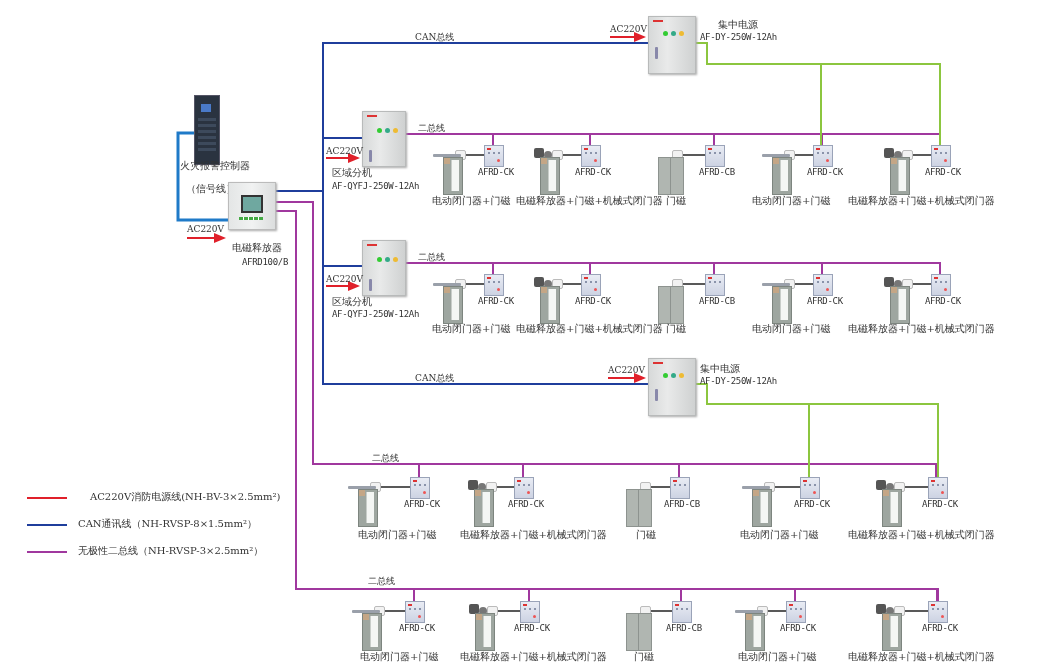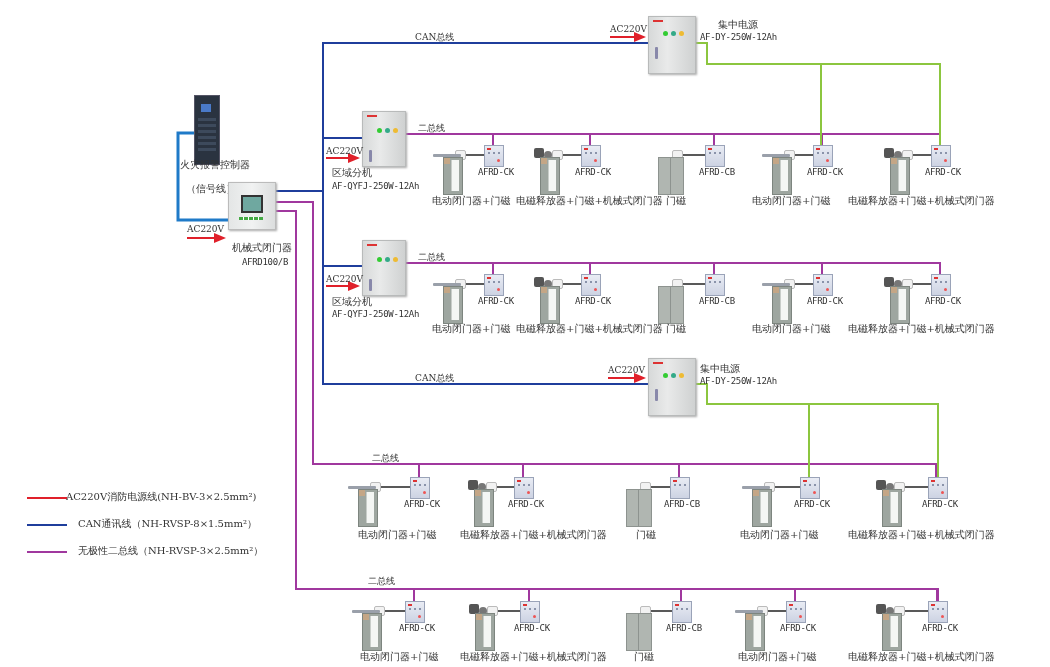--- a/index.html
+++ b/index.html
@@ -116,29 +116,29 @@
 
 <div class="rack" style="left:194px;top:95px;width:24px;height:68px;">
   <div class="scr"></div>
   <div class="row" style="top:22px"></div>
     <div class="row" style="top:28px"></div>
     <div class="row" style="top:34px"></div>
   <div class="row" style="top:40px"></div>
     <div class="row" style="top:46px"></div>
     <div class="row" style="top:52px"></div>
 </div>
-<div class="lbl" style="left:180px;top:160px;font-family:Liberation Mono, monospace;">火灾报警控制器</div>
+<div class="lbl" style="left:180px;top:160px;">火灾报警控制器</div>
 <div class="lbl" style="left:186px;top:183px;">（信号线）</div>
 
 <div class="ctrl" style="left:228px;top:182px;width:46px;height:46px;">
   <div class="screen"></div>
     <div class="keys"></div>
 </div>
 <div class="lbl sm" style="left:187px;top:223px;">AC220V</div>
-<div class="lbl" style="left:232px;top:242px;">机械式闭门器</div>
+<div class="lbl" style="left:232px;top:242px;">电磁释放器</div>
 <div class="lbl mono" style="left:242px;top:256px;">AFRD100/B</div>
 
 <div class="lbl sm" style="left:415px;top:31px;">CAN总线</div>
 <div class="lbl sm" style="left:415px;top:372px;">CAN总线</div>
 
 <div class="cabinet" style="left:648px;top:16px;width:46px;height:56px;">
   <div class="brand"></div>
     <div class="handle" style="top:30px"></div>
   <div class="led" style="left:14px;top:14px;background:#3c3"></div>
     <div class="led" style="left:22px;top:14px;background:#3a8"></div>
@@ -440,18 +440,18 @@
     <div class="magnet2" style="left: 886px; top: 607px;"></div>
     <div class="door" style="left: 882px; top: 613px;">
       <div class="frame"></div>
       <div class="leaf"></div>
     </div>
     <div class="lbl" style="left: 848px; top: 651px;">电磁释放器+门磁+机械式闭门器</div>
   </div>
 
 <div>
   <div class="legend-line" style="left:27px;top:497px;background:#e0202a;"></div>
-  <div class="lbl" style="left:66px;top:491px;">AC220V消防电源线(NH-BV-3×2.5mm²)</div>
+  <div class="lbl" style="left:90px;top:491px;">AC220V消防电源线(NH-BV-3×2.5mm²)</div>
   <div class="legend-line" style="left:27px;top:524px;background:#1f3e9c;"></div>
   <div class="lbl" style="left:78px;top:518px;">CAN通讯线（NH-RVSP-8×1.5mm²）</div>
   <div class="legend-line" style="left:27px;top:551px;background:#a0389e;"></div>
   <div class="lbl" style="left:78px;top:545px;">无极性二总线（NH-RVSP-3×2.5mm²）</div>
 </div>
 
 </body></html>

